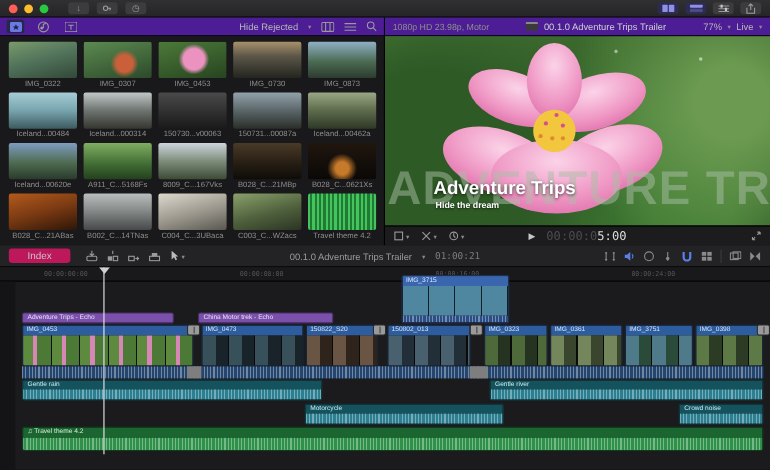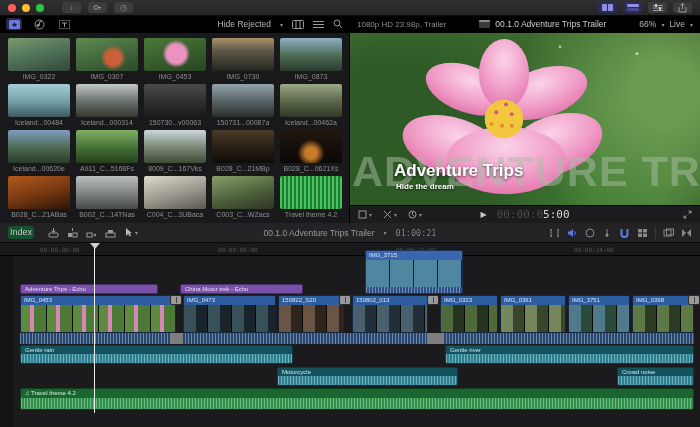--- a/index.html
+++ b/index.html
@@ -8,21 +8,21 @@
 
 
 .titlebar{height:16px;background:linear-gradient(#303032,#252527);border-bottom:1px solid #0a0a0a;display:flex;align-items:center;padding:0 8px}
 .dot{width:8px;height:8px;border-radius:50%;margin-right:6px}
 .tbgroup{display:flex;gap:7px;margin-left:12px}
 .tbbtn{height:11px;min-width:19px;background:#3c3c3f;border-radius:3px;display:flex;align-items:center;justify-content:center;color:#9a9a9a;font-size:8px;line-height:1}
 .tbright{margin-left:auto;display:flex;gap:6px;align-items:center}
 .tbbtn.blue{background:#2c2c52;color:#8f8fe8}
 
 
-.appbar{height:17px;background:#000000;display:flex;border-bottom:1px solid #000}
+.appbar{height:17px;background:#4c1d95;display:flex;border-bottom:1px solid #000}
 .appbar-left{width:350px;display:flex;align-items:center;gap:9px;padding:0 6px;border-right:1px solid #000}
 .appbar-right{width:350px;display:flex;align-items:center;gap:5px;padding:0 7px}
 .sidebar-ic{width:16px;height:12px;border-radius:2px;display:flex;align-items:center;justify-content:center}
 .sidebar-ic.active{background:#27274a}
 .dim-label{color:#b8b8b8;font-size:8.5px;white-space:nowrap}
 .chev{color:#8a8a8a;font-size:6px}
 .grow{flex:1}
 .clap{width:11px;height:8px;background:linear-gradient(#888 0 2px,#3a3a3a 2px 100%);border-radius:1px}
 
 
@@ -48,21 +48,21 @@
 .tpgroup{display:flex;gap:11px}
 .tpbtn{display:flex;align-items:center;gap:2px;color:#9a9a9a}
 .tccenter{position:absolute;left:50%;transform:translateX(-50%);display:flex;align-items:center;gap:10px}
 .play{color:#c8c8c8;font-size:8px}
 .tc{font-family:"DejaVu Sans Mono",monospace;font-size:11px}
 .tc .dimpart{color:#4c4c50}.tc .brightpart{color:#dadada}
 .tpright{margin-left:auto}
 
 
 .tlbar{height:20px;background:#232325;border-bottom:1px solid #060607;display:flex;align-items:center;padding:0 8px;position:relative}
-.indexbtn{color:#c6c6c6;font-size:9px;background:#14532d;border-radius:3px;padding:1px 2px;line-height:1.3}
+.indexbtn{color:#c6c6c6;font-size:9px;background:#be185d;border-radius:3px;padding:1px 17px;line-height:1.3}
 .editgrp{display:flex;gap:8px;margin-left:14px;align-items:center}
 .tlcenter{position:absolute;left:50%;transform:translateX(-50%);display:flex;gap:9px;align-items:center;color:#9a9a9a;font-size:8.5px;white-space:nowrap}
 .tlright{margin-left:auto;display:flex;gap:7px;align-items:center}
 .vdiv{width:1px;height:12px;background:#3a3a3c}
 
 
 .timeline{height:184px;background:#1b1b1d;position:relative;overflow:hidden}
 .gutter{position:absolute;left:0;top:13px;width:14px;height:171px;background:#141416}
 .ruler{height:13px;background:#19191b;border-bottom:1px solid #000;position:relative}
 .rlabel{position:absolute;top:3px;font-size:6px;color:#56565a;font-family:"DejaVu Sans Mono",monospace;white-space:nowrap}
@@ -179,26 +179,26 @@
           </svg>
       </span>
       <span>
         <svg width="10" height="10" viewBox="0 0 10 10">
             <circle cx="4" cy="4" r="3" fill="none" stroke="#9a9a9a"></circle>
             <path d="M6.3 6.3L9 9" stroke="#9a9a9a"></path>
           </svg>
       </span>
     </div>
     <div class="appbar-right">
-      <span class="dim-label" style="color:#8e8e8e;font-size:8px">1080p HD 23.98p, Trailer</span>
+      <span class="dim-label" style="color:#8e8e8e;font-size:8px">1080p HD 23.98p, Motor</span>
       <span class="grow"></span>
       <span class="clap"></span>
       <span class="dim-label" style="color:#cfcfcf">00.1.0 Adventure Trips Trailer</span>
       <span class="grow"></span>
-      <span class="dim-label">66%</span>
+      <span class="dim-label">77%</span>
       <span class="chev">▾</span>
       <span class="dim-label">Live</span>
       <span class="chev">▾</span>
     </div>
   </div>
 
   <div class="main">
     <div class="browser">
       <div class="bcell">
           <div class="bthumb" style="background:linear-gradient(165deg,#7b9a6b 0%,#53755c 45%,#314838 100%)"></div>

